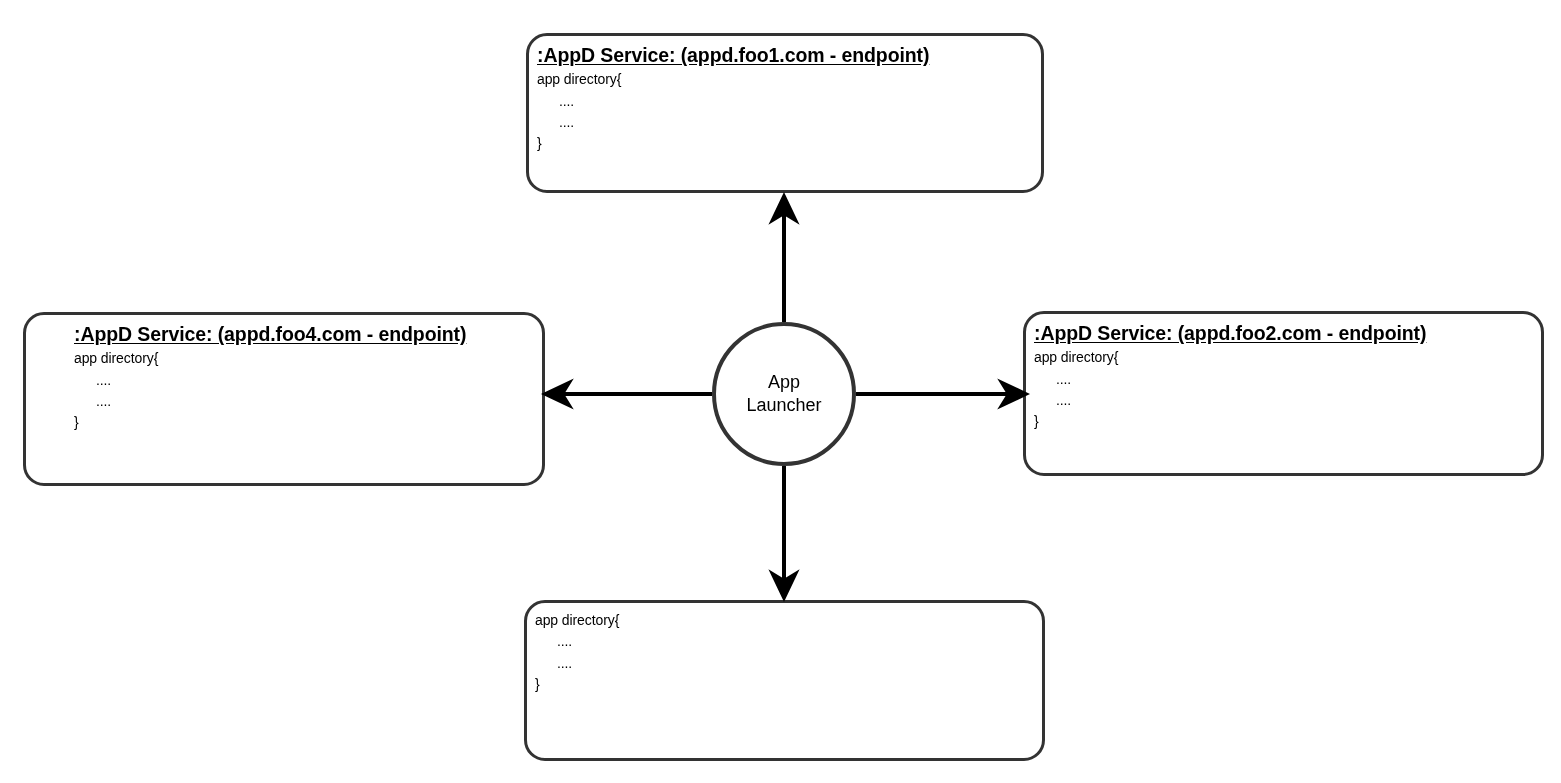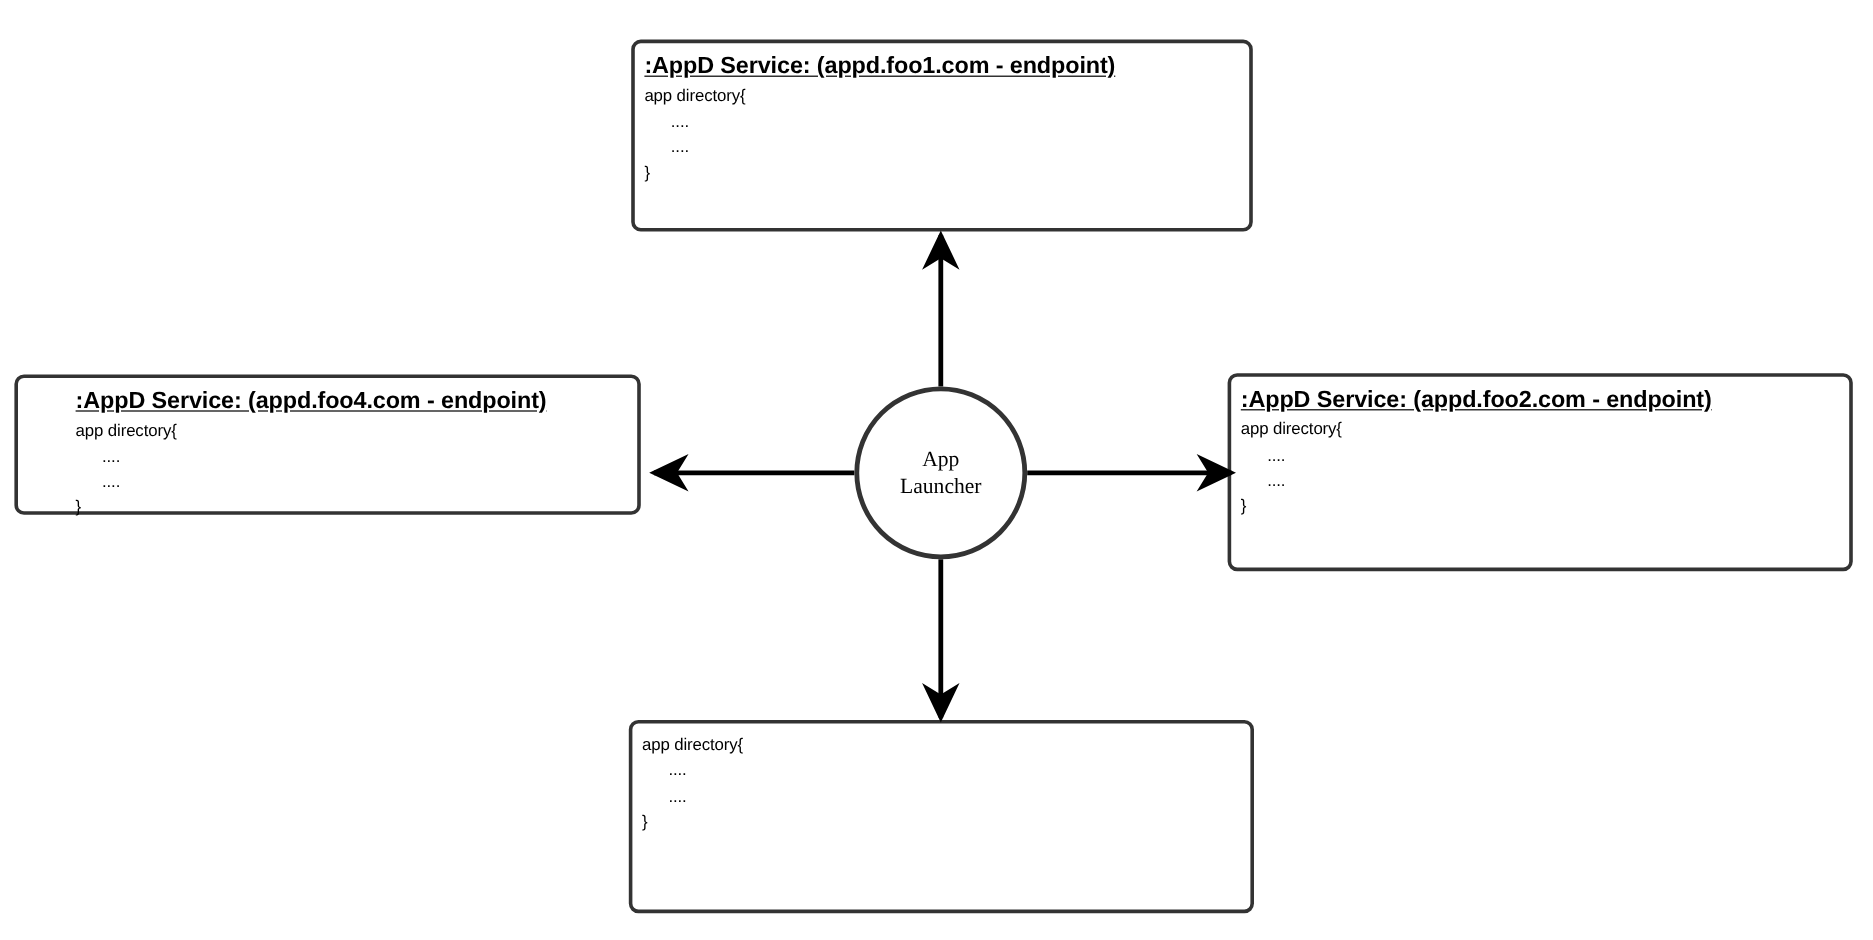--- a/index.html
+++ b/index.html
@@ -18,21 +18,21 @@
     background: #ffffff;
     overflow: hidden;
   }
 
   
   .svc-box {
     position: absolute;
     box-sizing: border-box;
     background: #ffffff;
     border: 3px solid #333333;
-    border-radius: 8px;
+    border-radius: 21px;
     padding: 6px 8px 4px 8px;
   }
   .svc-title {
     font-size: 19.5px;
     font-weight: bold;
     color: #000000;
     text-decoration: underline;
     text-underline-offset: 2px;
     white-space: nowrap;
     line-height: 1.35;
@@ -48,21 +48,21 @@
     white-space: pre;
     line-height: 1.52;
     letter-spacing: -0.1px;
   }
   .svc-line.indent {
     padding-left: 22px;
   }
 
   
   #box-top    { left: 526px; top: 33px;  width: 518px; height: 160px; }
-  #box-left   { left: 12px;  top: 312px; width: 522px; height: 117px; padding-left: 48px; }
+  #box-left   { left: 23px;  top: 312px; width: 522px; height: 174px; padding-left: 48px; }
   #box-right  { left: 1023px;top: 311px; width: 521px; height: 165px; }
   #box-bottom { left: 524px; top: 600px; width: 521px; height: 161px; }
 
   
   #hub {
     position: absolute;
     left: 712px;
     top: 322px;
     width: 144px;
     height: 144px;
@@ -74,21 +74,20 @@
     align-items: center;
     justify-content: center;
     z-index: 3;
   }
   #hub .hub-label {
     font-size: 18px;
     line-height: 1.28;
     color: #000000;
     text-align: center;
     white-space: pre-line;
-    font-family: Liberation Serif, serif;
   }
 
   
   #arrows {
     position: absolute;
     left: 0;
     top: 0;
     width: 1561px;
     height: 783px;
     z-index: 1;

